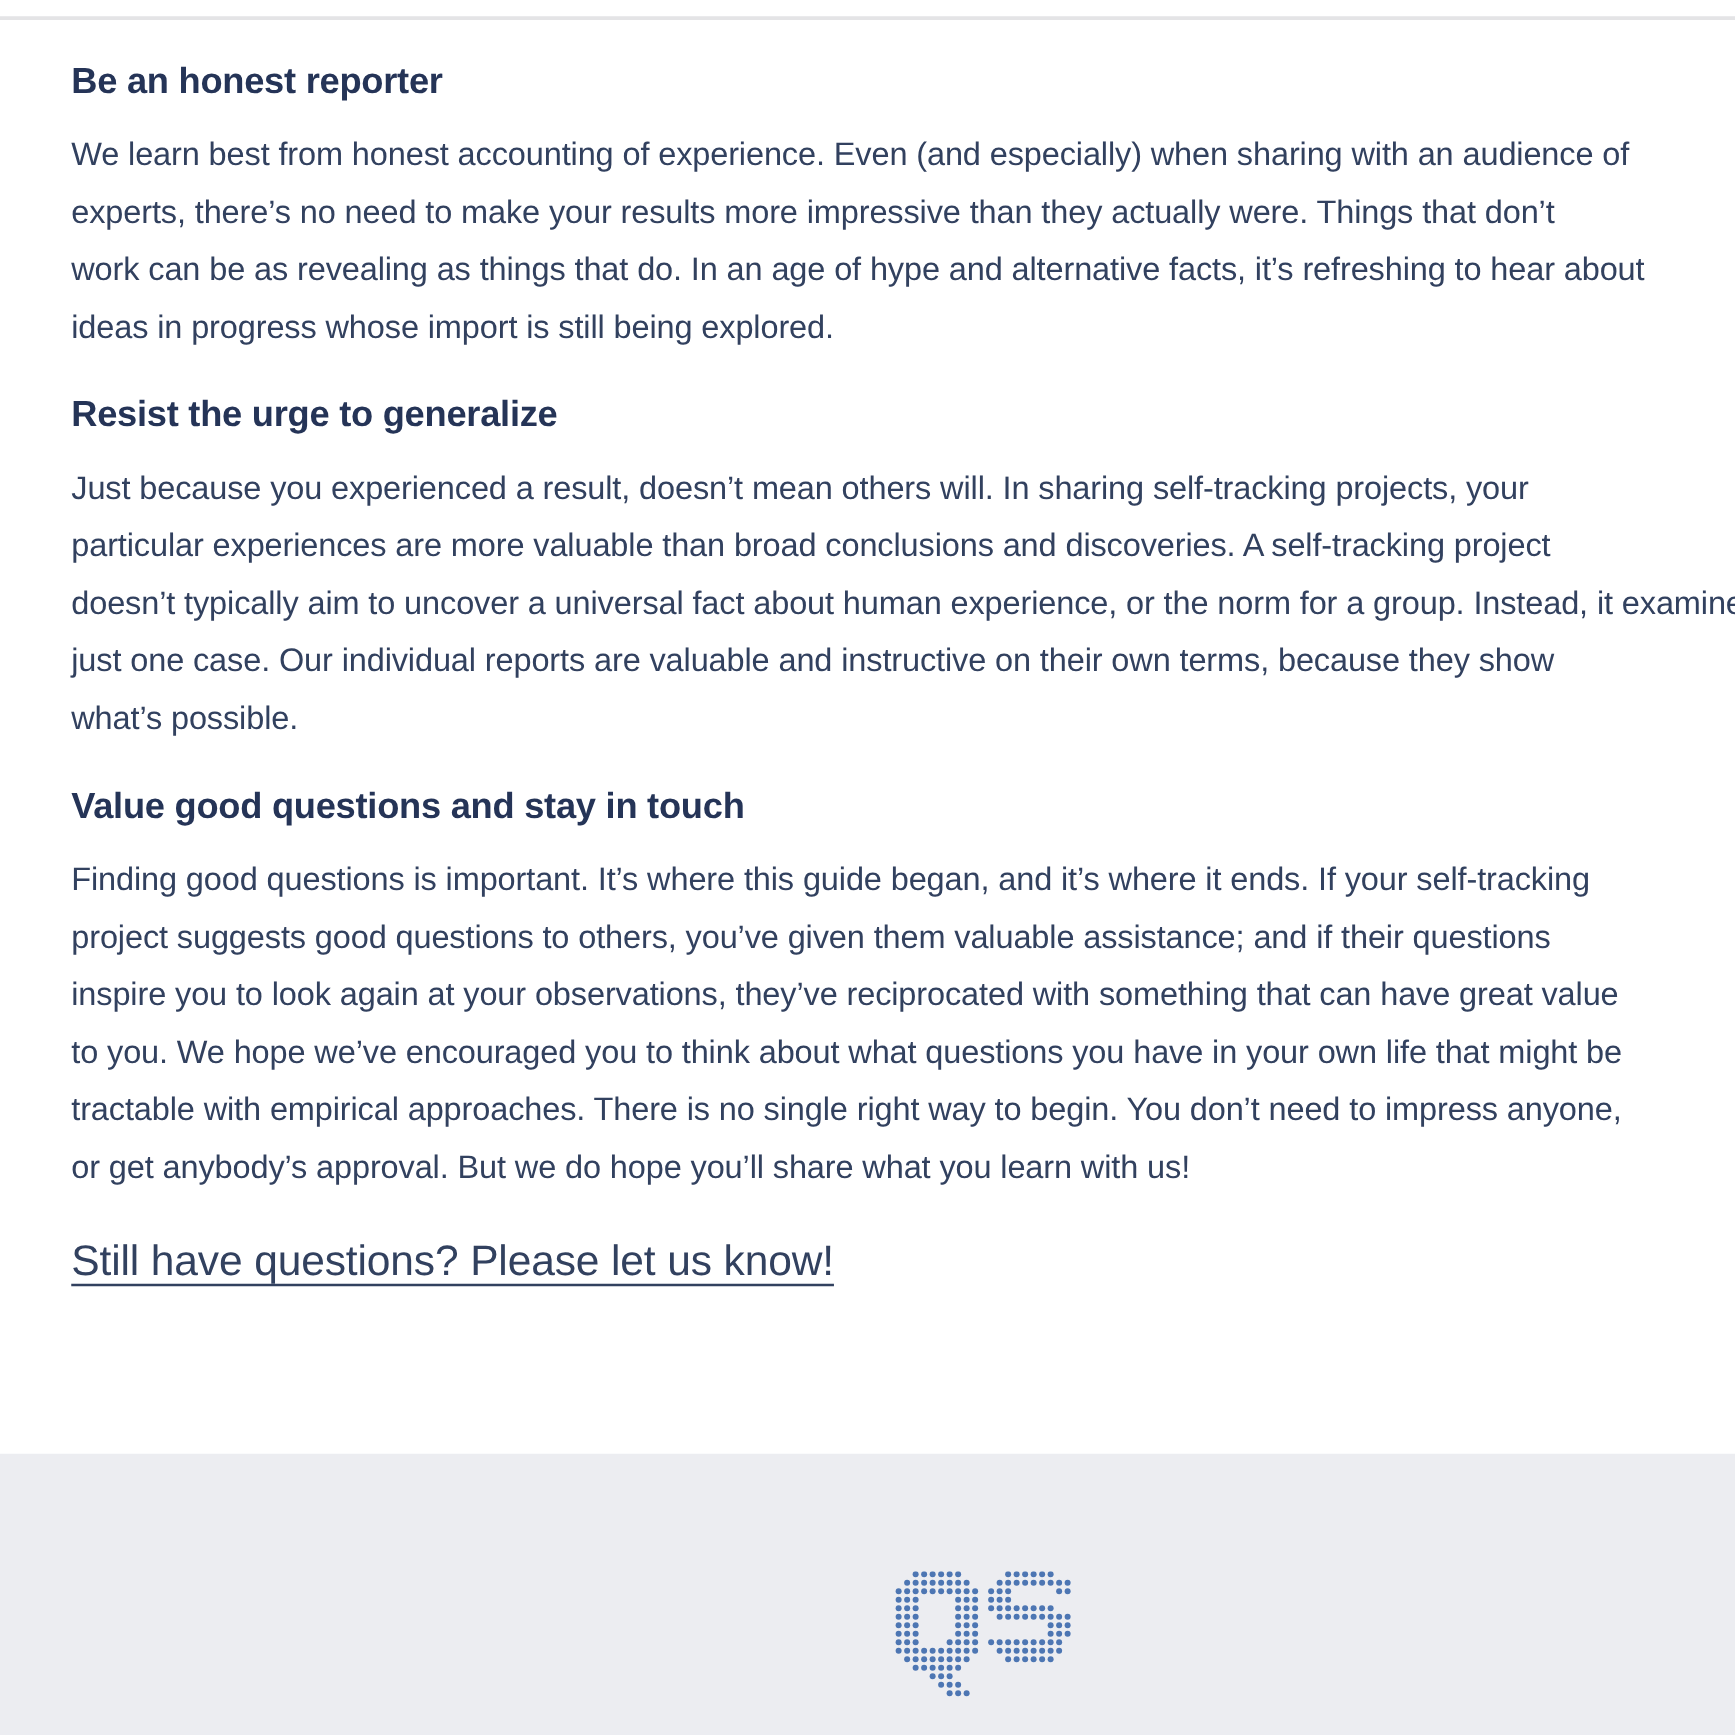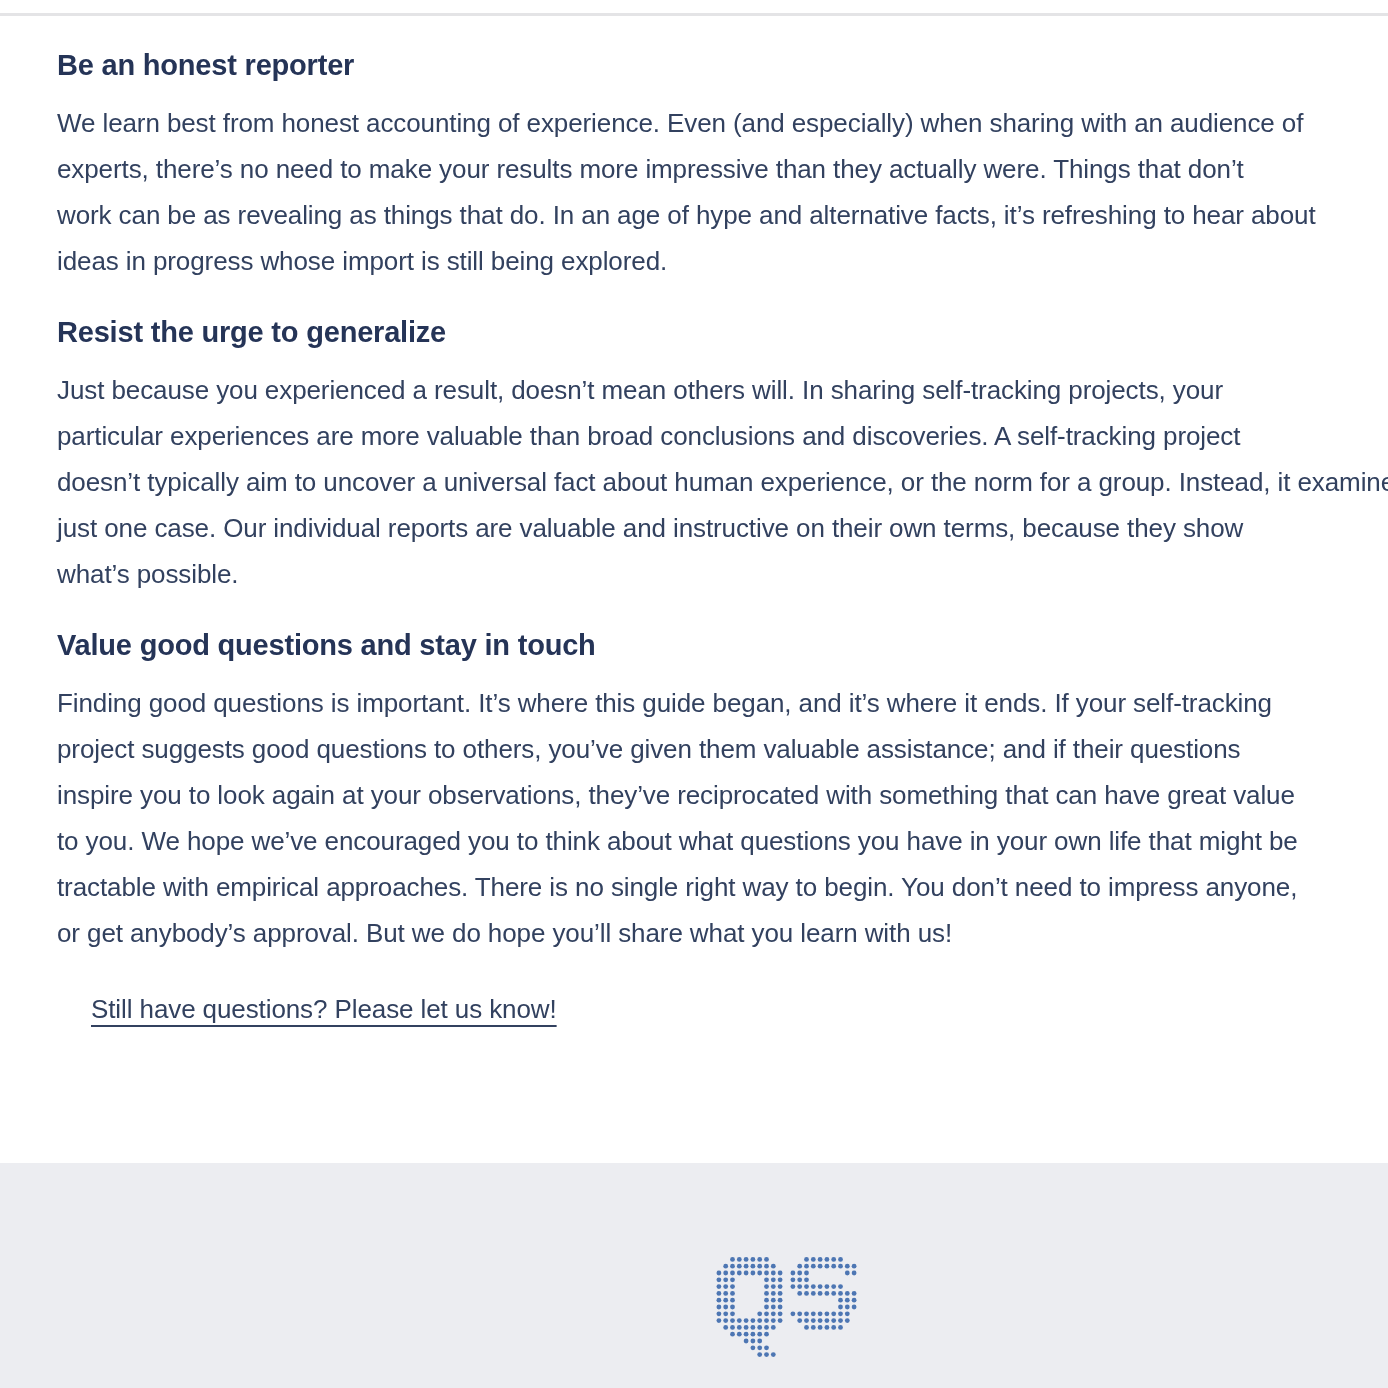--- a/index.html
+++ b/index.html
@@ -42,29 +42,28 @@
     font-size:26px;line-height:46px;
     letter-spacing:-0.1px;
     white-space:nowrap;
   }
   .contact{
     margin-top:30px;
     height:46px;
     display:flex;align-items:center;
   }
   .contact a{
-    font-size:26px;line-height:46px;
+    font-size:34px;line-height:46px;
     letter-spacing:-0.1px;
     color:var(--body-color);
     text-decoration:underline;
     text-decoration-thickness:2px;
     text-underline-offset:7px;
     white-space:nowrap;
     cursor:pointer;
-    margin-left:34px;
   }
   .footer{
     position:absolute;left:0;top:1163px;
     width:1388px;height:225px;
     background:var(--footer-bg);
   }
   .qs-logo{
     position:absolute;left:716px;top:94px;
     width:146px;height:104px;
     cursor:pointer;

